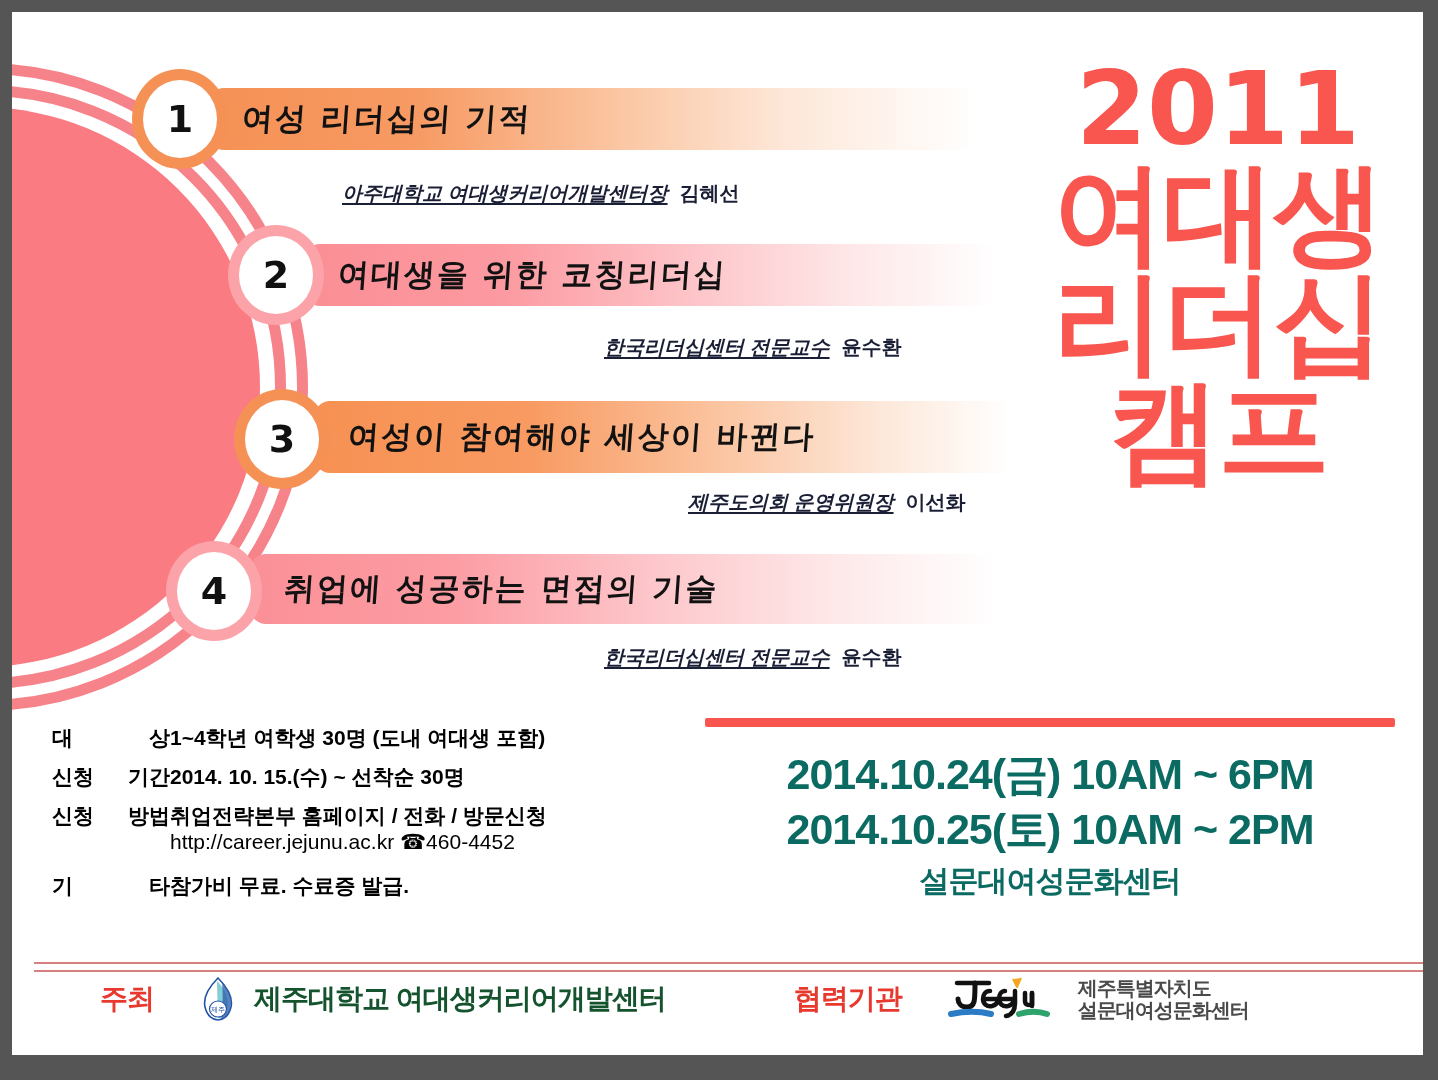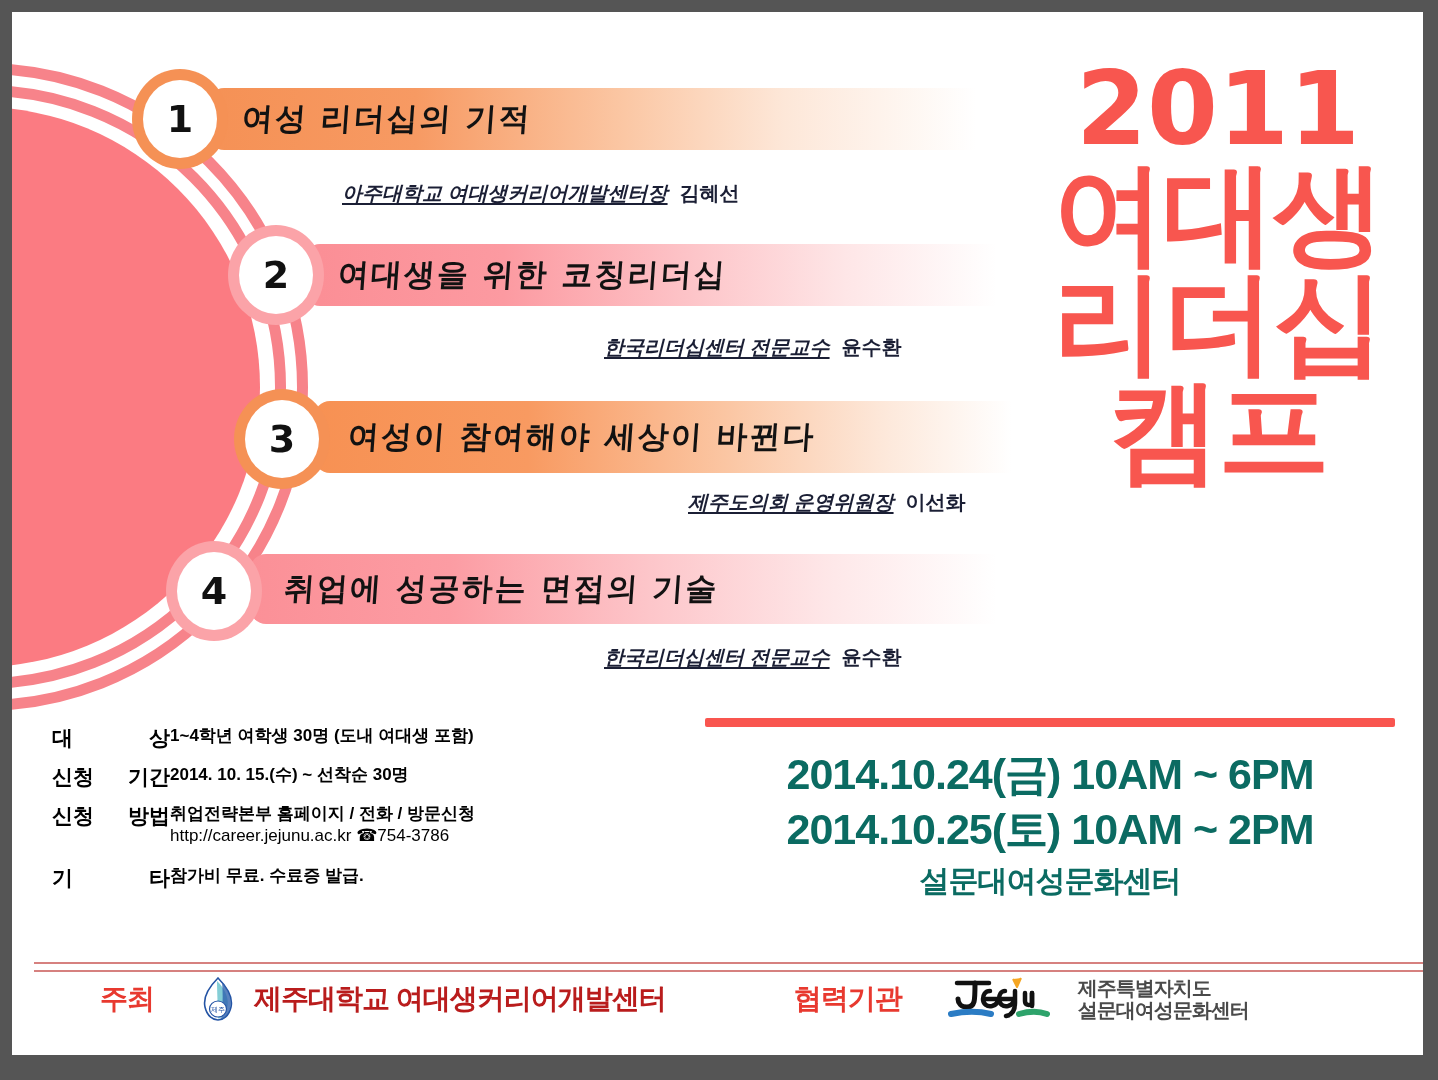--- a/index.html
+++ b/index.html
@@ -116,21 +116,21 @@
     width:640px;
     color:#000;
   }
   .info-row{display:flex;margin-bottom:11px;}
   .info-label{
     width:118px;flex:0 0 118px;
     font-size:21px;font-weight:700;
     display:flex;justify-content:space-between;
   }
   .info-label span{display:inline-block;}
-  .info-value{font-size:17px;font-weight:700;white-space:nowrap;}
+  .info-value{font-size:21px;font-weight:700;white-space:nowrap;}
   .info-value .sub{display:block;font-weight:400;letter-spacing:0px;}
 
   
   #datebox{
     position:absolute;
     right:28px;top:706px;
     width:690px;
     text-align:center;
   }
   #date-rule{
@@ -154,21 +154,21 @@
   #footer{
     position:absolute;left:0;top:956px;width:1411px;height:62px;
     display:flex;align-items:center;
   }
   .foot-group{display:flex;align-items:center;}
   .foot-tag{
     font-size:28px;font-weight:700;color:#E8392F;
     letter-spacing:-1px;
   }
   .foot-name{
-    font-size:28px;font-weight:700;color:#b91c1c;letter-spacing:-1px;
+    font-size:28px;font-weight:700;color:#14532d;letter-spacing:-1px;
   }
   .jeju-sub{display:flex;flex-direction:column;line-height:1.12;}
   .jeju-top{font-size:20px;font-weight:700;color:#4a4a4a;letter-spacing:-1px;}
   .jeju-bot{font-size:20px;font-weight:700;color:#4a4a4a;letter-spacing:-1px;}
   .logo-box{display:flex;align-items:center;justify-content:center;}
 </style>
 </head>
 <body>
 
 <div id="poster">
@@ -246,21 +246,21 @@
         <div class="info-value">2014. 10. 15.(수) ~ 선착순 30명</div>
       </div>
 
       <div class="info-row">
         <div class="info-label">
           <span>신청</span>
           <span>방법</span>
         </div>
         <div class="info-value">
           <span>취업전략본부 홈페이지 / 전화 / 방문신청</span>
-          <span class="sub">http://career.jejunu.ac.kr  ☎754-3786</span>
+          <span class="sub">http://career.jejunu.ac.kr  ☎460-4452</span>
         </div>
       </div>
 
       <div class="info-row" style="margin-top:18px;">
         <div class="info-label">
           <span>기</span>
           <span>타</span>
         </div>
         <div class="info-value">참가비 무료. 수료증 발급.</div>
       </div>

